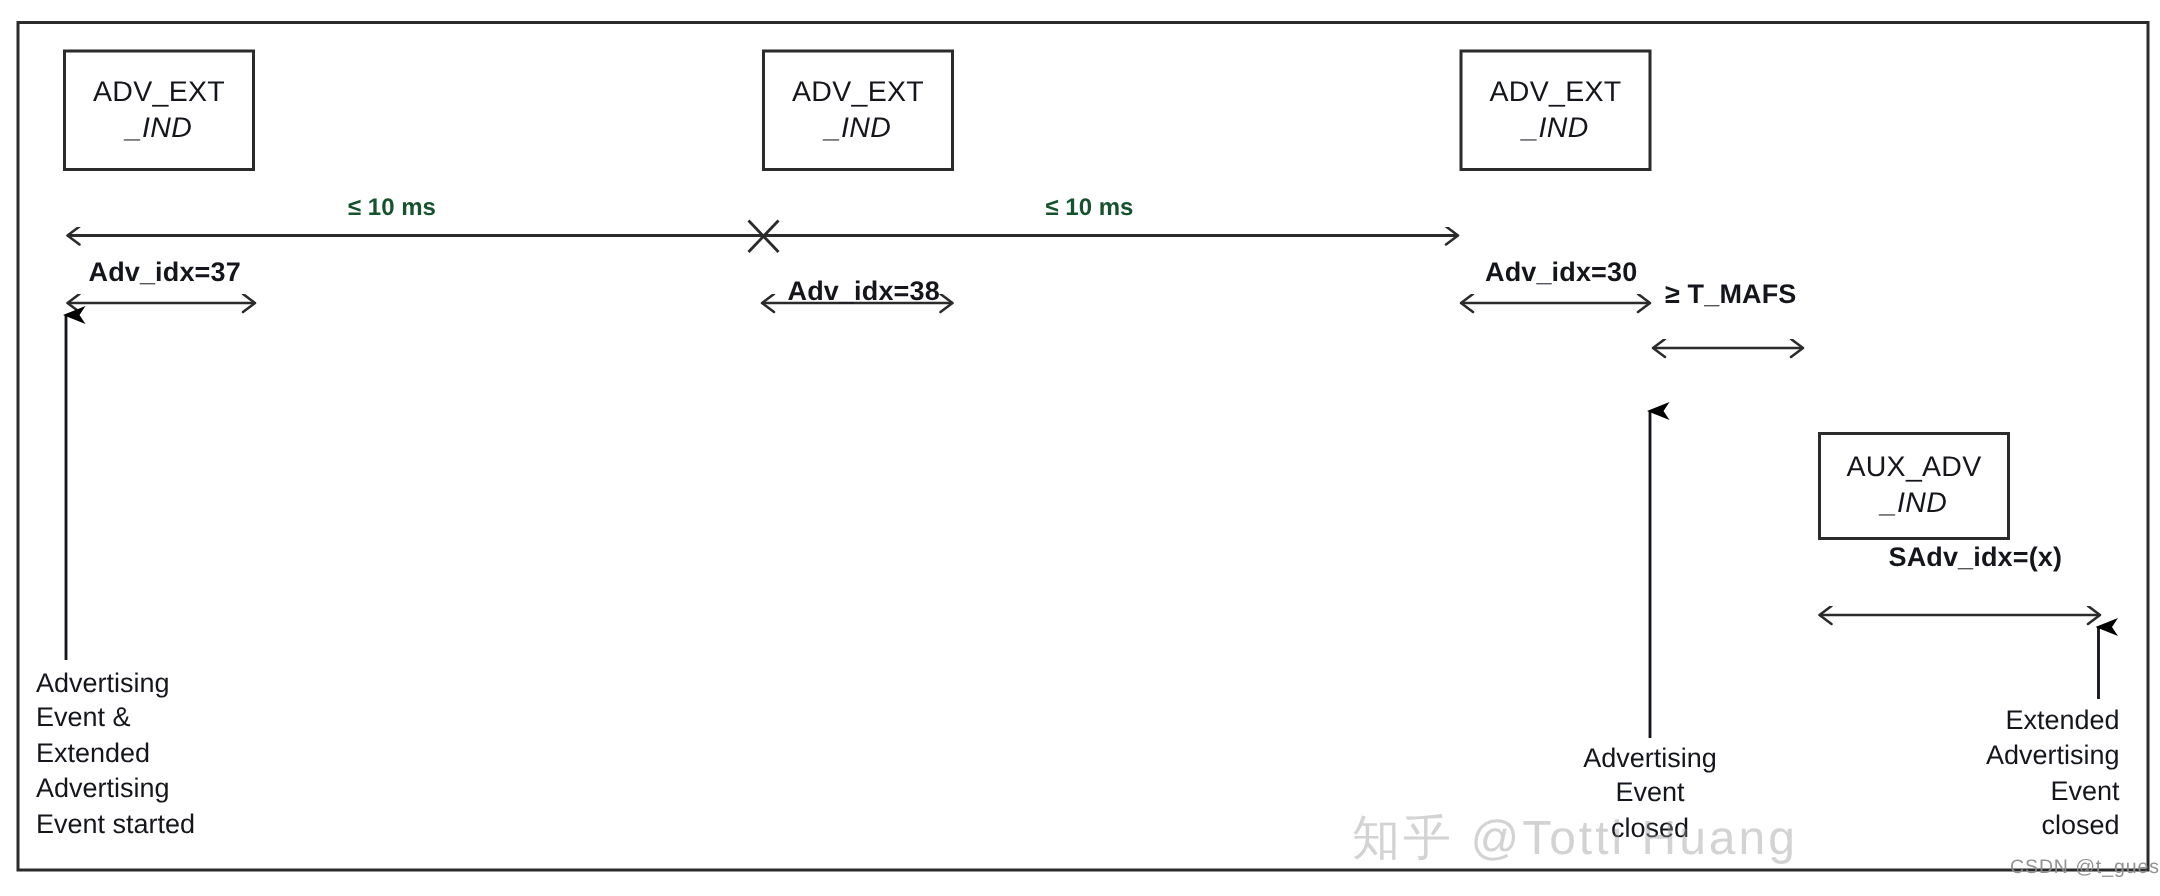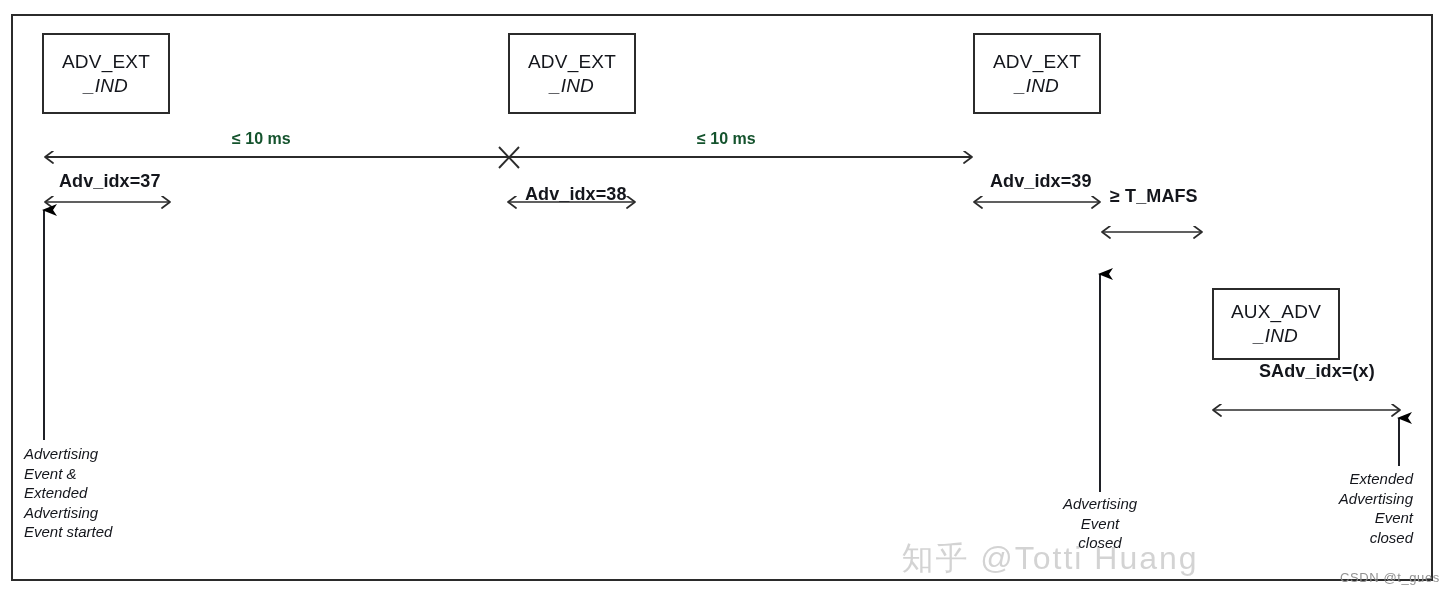--- a/index.html
+++ b/index.html
@@ -60,25 +60,24 @@
   .small-label {
     position: absolute;
     font-size: 18px;
     color: #14161c;
     white-space: nowrap;
     font-weight: 700;
     letter-spacing: 0.1px;
   }
   .caption {
     position: absolute;
-    font-size: 15px;
+    font-size: 18px;
     color: #14161c;
     line-height: 1.30;
     white-space: pre-line;
-    font-style: italic;
   }
   .caption.right { text-align: right; }
   .caption.center { text-align: center; }
   .wm-zhihu {
     position: absolute;
     font-size: 32px;
     color: rgba(150,150,150,0.42);
     white-space: nowrap;
     letter-spacing: 2px;
     user-select: none;
@@ -182,21 +181,21 @@
   </div>
 
   <div class="dim-label" style="left:232px; top:130px;">≤ 10 ms</div>
 
   <div class="dim-label" style="left:697px; top:130px;">≤ 10 ms</div>
 
   <div class="small-label" style="left:59px; top:171px;">Adv_idx=37</div>
 
   <div class="small-label" style="left:525px; top:184px;">Adv_idx=38</div>
 
-  <div class="small-label" style="left:990px; top:171px;">Adv_idx=39</div>
+  <div class="small-label" style="left:990px; top:171px;">Adv_idx=30</div>
 
   <div class="small-label" style="left:1110px; top:186px;">≥ T_MAFS</div>
 
   <div class="small-label" style="left:1259px; top:361px;">SAdv_idx=(x)</div>
 
   <div class="caption" style="left:24px; top:444px; width:240px;">Advertising
 Event &amp;
 Extended
 Advertising
 Event started</div>

